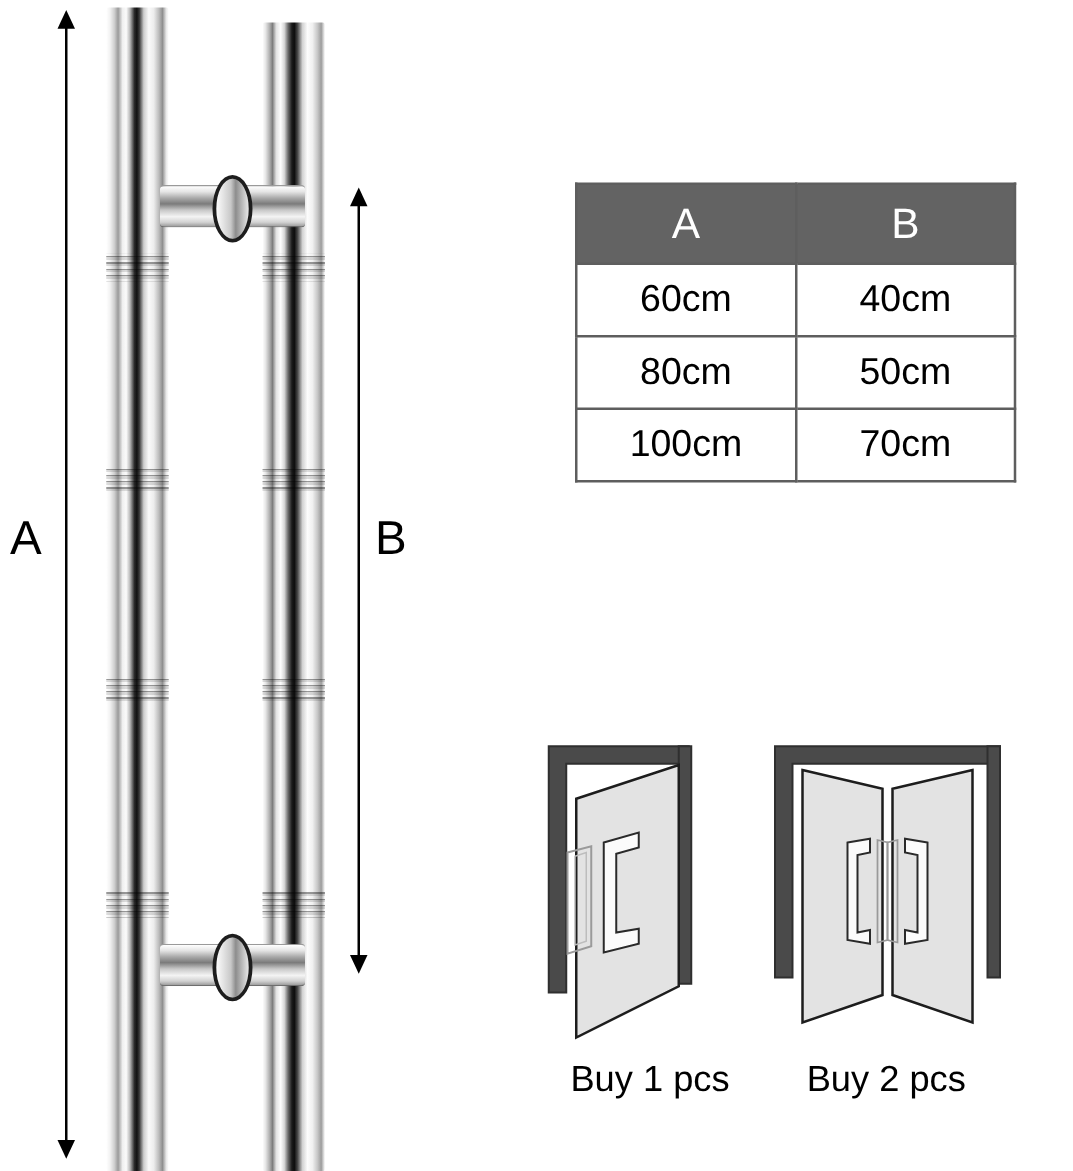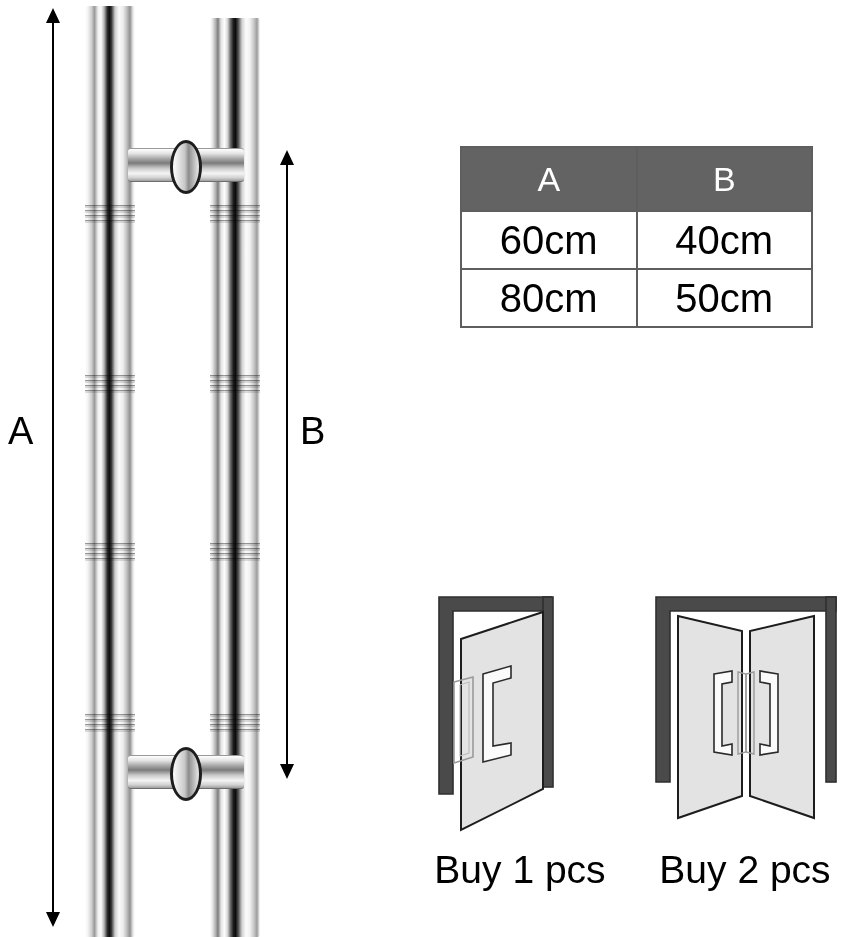--- a/index.html
+++ b/index.html
@@ -57,27 +57,27 @@
   .arrow-dn{border-top:15px solid #000;}
 
   .dim-label{position:absolute;font-size:38px;line-height:1;
     font-family:"Liberation Sans", sans-serif;color:#000;}
 
   
   #size-table{position:absolute;left:460px;top:146px;width:353px;
     border-collapse:collapse;table-layout:fixed;}
   #size-table th,#size-table td{
     border:2px solid #5e5e5e;text-align:center;
-    font-size:40px;font-weight:normal;padding:3px 0;height:50px;}
+    font-size:30px;font-weight:normal;padding:3px 0;height:50px;}
   #size-table th{background:#636363;color:#fff;font-size:34px;height:56px;}
   #size-table td{background:#fff;color:#000;}
 
   
   .door-fig{position:absolute;}
-  .door-caption{position:absolute;font-size:39px;text-align:center;
+  .door-caption{position:absolute;font-size:29px;text-align:center;
     white-space:nowrap;}
 </style>
 </head>
 <body>
 
 <div class="stage">
 
   <div id="product-photo">
 
     <div class="bar chrome" style="left:85px;top:6px;width:50px;height:931px;"></div>
@@ -120,40 +120,44 @@
     </thead>
     <tbody>
       <tr>
         <td>60cm</td>
         <td>40cm</td>
       </tr>
       <tr>
         <td>80cm</td>
         <td>50cm</td>
       </tr>
+      <tr>
+        <td>100cm</td>
+        <td>70cm</td>
+      </tr>
     </tbody>
   </table>
 
   <div class="door-fig" style="left:425px;top:586px;width:190px;height:260px;">
     <svg width="190" height="260" viewBox="0 0 190 260">
 
       <path d="M14 11 L126 11 L126 25 L28 25 L28 208 L14 208 Z" fill="#4a4a4a" stroke="#2f2f2f" stroke-width="1.6"></path>
       <rect x="118" y="11" width="10" height="190" fill="#4a4a4a" stroke="#2f2f2f" stroke-width="1.6"></rect>
 
       <path d="M36 53 L118 26 L118 203 L36 244 Z" fill="#e3e3e3" stroke="#1d1d1d" stroke-width="2"></path>
 
       <path d="M58 88 L86 80 L86 92 L68 97 L68 160 L86 157 L86 169 L58 176 Z" fill="#fbfbfb" stroke="#2a2a2a" stroke-width="1.6"></path>
 
       <path d="M29 96 L48 91 L48 171 L29 177 Z" fill="none" stroke="#9a9a9a" stroke-width="1.6"></path>
       <path d="M35 99 L44 96 L44 167 L35 170 Z" fill="none" stroke="#bdbdbd" stroke-width="1.2"></path>
     </svg>
     <div class="door-caption" style="left:-10px;top:262px;width:210px;">Buy 1 pcs</div>
   </div>
 
-  <div class="door-fig" style="left:640px;top:586px;width:210px;height:260px;text-decoration:underline;">
+  <div class="door-fig" style="left:604px;top:586px;width:210px;height:260px;text-decoration:underline;">
     <svg width="210" height="260" viewBox="0 0 210 260">
 
       <path d="M16 11 L196 11 L196 25 L30 25 L30 196 L16 196 Z" fill="#4a4a4a" stroke="#2f2f2f" stroke-width="1.6"></path>
       <rect x="186" y="11" width="10" height="185" fill="#4a4a4a" stroke="#2f2f2f" stroke-width="1.6"></rect>
 
       <path d="M38 30 L102 45 L102 210 L38 232 Z" fill="#e3e3e3" stroke="#1d1d1d" stroke-width="2"></path>
 
       <path d="M174 30 L110 45 L110 210 L174 232 Z" fill="#e3e3e3" stroke="#1d1d1d" stroke-width="2"></path>
 
       <path d="M74 88 L92 85 L92 96 L82 98 L82 160 L92 158 L92 169 L74 166 Z" fill="#fbfbfb" stroke="#2a2a2a" stroke-width="1.6"></path>

